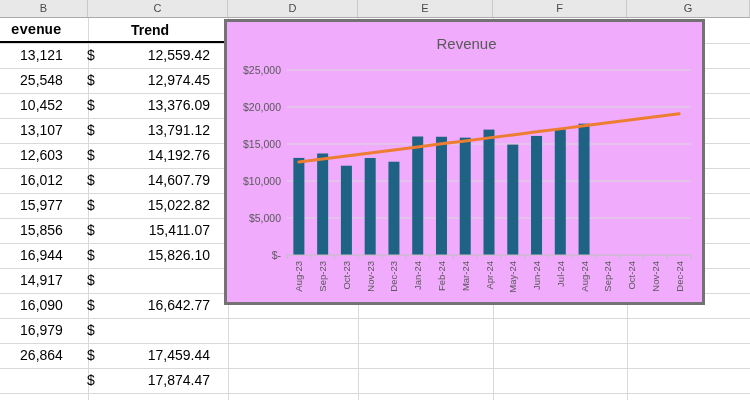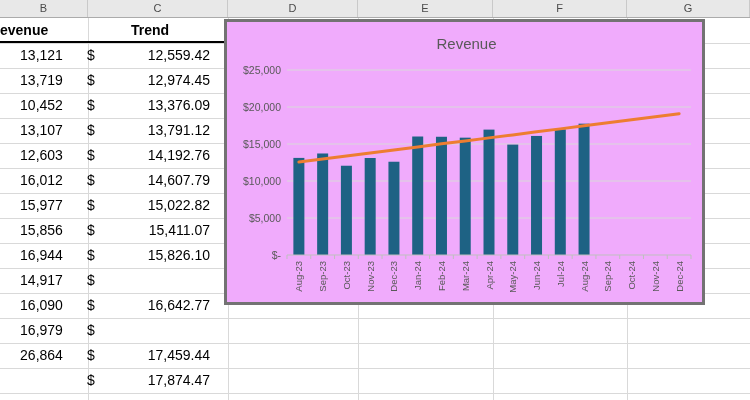--- a/index.html
+++ b/index.html
@@ -69,35 +69,35 @@
     <div class="hline" style="left: 0px; top: 243px; width: 750px; height: 1px;"></div>
     <div class="hline" style="left: 0px; top: 268px; width: 750px; height: 1px;"></div>
     <div class="hline" style="left: 0px; top: 293px; width: 750px; height: 1px;"></div>
     <div class="hline" style="left: 0px; top: 318px; width: 750px; height: 1px;"></div>
     <div class="hline" style="left: 0px; top: 343px; width: 750px; height: 1px;"></div>
     <div class="hline" style="left: 0px; top: 368px; width: 750px; height: 1px;"></div>
     <div class="hline" style="left: 0px; top: 393px; width: 750px; height: 1px;"></div>
   </div>
 
 <div class="trow" style="top:18px">
-  <div class="cell-b bold" style="text-align:left;padding-left:0;">evenue</div>
+  <div class="cell-b bold" style="text-align:left;padding-left:11px;font-family:Liberation Mono, monospace;">evenue</div>
   <div class="cell-c bold" style="text-align:center;">Trend</div>
 </div>
 <div class="thick-underline"></div>
 
 <div>
     <div class="trow" style="top: 43px;">
       <div class="cell-b">13,121</div>
       <div class="cell-c">
         <span class="cur">$</span>
         <span class="val">12,559.42</span>
       </div>
     </div>
     <div class="trow" style="top: 68px;">
-      <div class="cell-b">13,719</div>
+      <div class="cell-b">25,548</div>
       <div class="cell-c">
         <span class="cur">$</span>
         <span class="val">12,974.45</span>
       </div>
     </div>
     <div class="trow" style="top: 93px;">
       <div class="cell-b">10,452</div>
       <div class="cell-c">
         <span class="cur">$</span>
         <span class="val">13,376.09</span>

